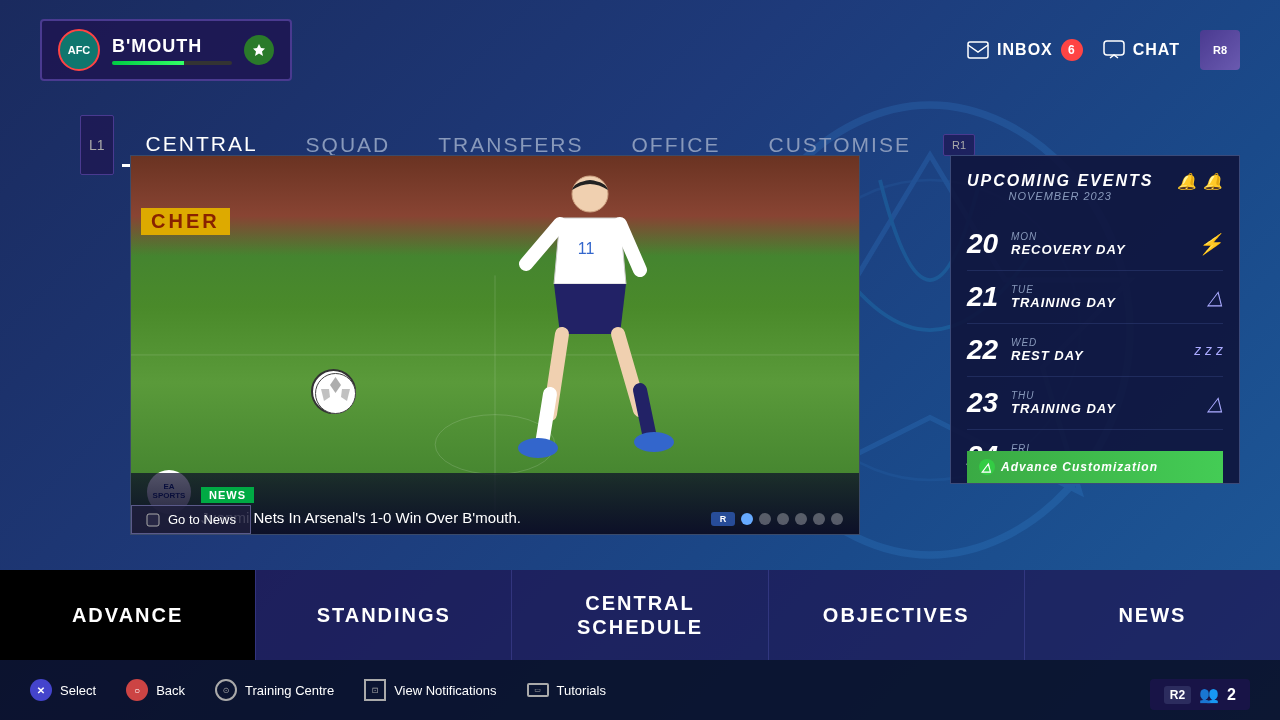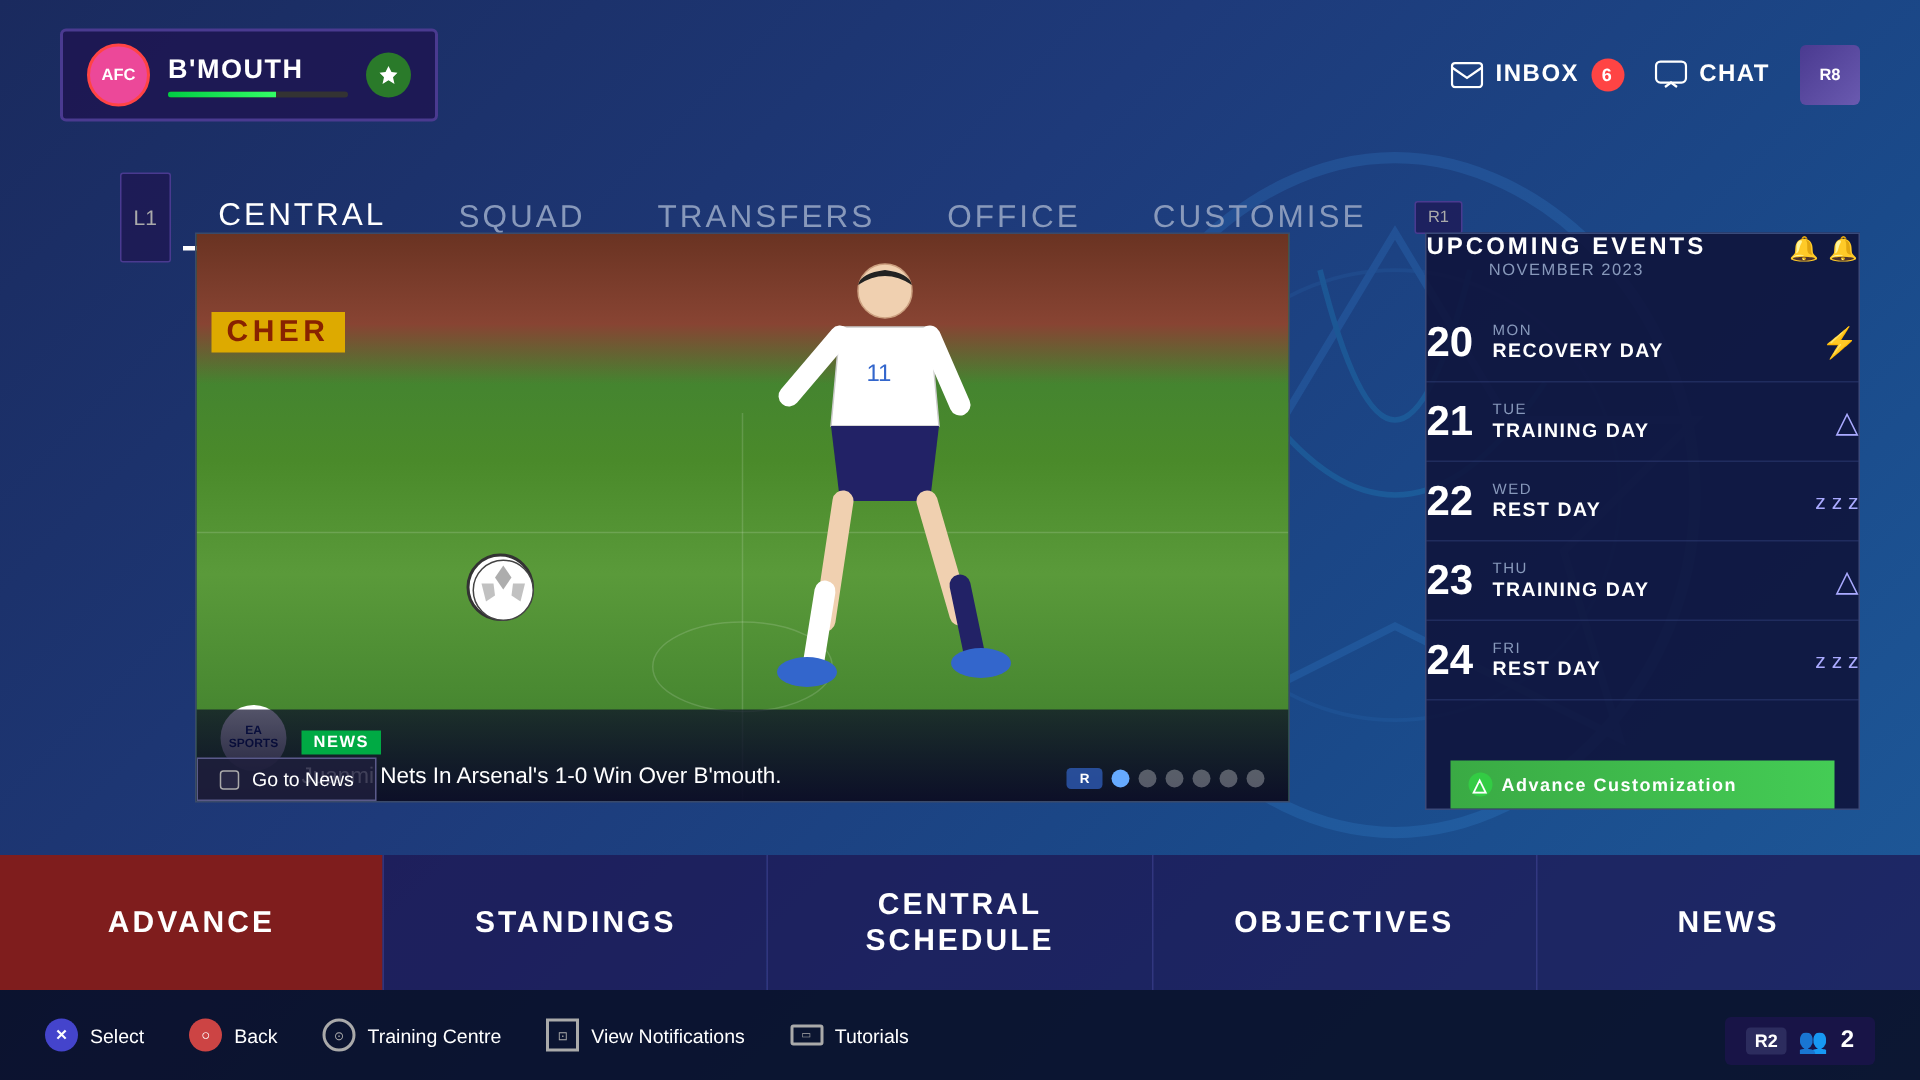--- a/index.html
+++ b/index.html
@@ -291,24 +291,26 @@
     .dot.active {
       background: #66aaff;
     }
 
     
     .events-panel {
       position: absolute;
       top: 155px;
       right: 40px;
       width: 290px;
-      height: 385px;
+      height: 329px;
       background: rgba(15, 20, 60, 0.9);
       border: 1px solid #3a4a7a;
       z-index: 10;
+      padding: 16px;
+      font-style: italic;
     }
 
     .events-header {
       display: flex;
       justify-content: space-between;
       align-items: flex-start;
       margin-bottom: 4px;
     }
 
     .events-title {
@@ -407,21 +409,21 @@
     .action-item {
       flex: 1;
       display: flex;
       align-items: center;
       justify-content: center;
       cursor: pointer;
       position: relative;
     }
 
     .action-item.active {
-      background: #7f1d1d;
+      background: #000000;
     }
 
     .action-item:not(.active) {
       background: rgba(30, 20, 80, 0.7);
     }
 
     .action-label {
       color: white;
       font-size: 20px;
       font-weight: bold;
@@ -521,21 +523,21 @@
   <path d="M20 80 L55 115 L40 165" stroke="#44aaff" stroke-width="1.5" fill="none"></path>
   <path d="M180 80 L145 115 L160 165" stroke="#44aaff" stroke-width="1.5" fill="none"></path>
   <circle cx="100" cy="100" r="60" stroke="#44aaff" stroke-width="1" fill="none" opacity="0.5"></circle>
   <path d="M80 40 Q100 120 120 40" stroke="#22ccff" stroke-width="1.5" fill="none"></path>
   <path d="M60 70 Q100 130 140 70" stroke="#22ccff" stroke-width="1.5" fill="none"></path>
 </svg>
 
 <div class="top-bar">
   <div class="team-info">
 
-    <div style="width:42px;height:42px;background:#ec4899;border-radius:50%;display:flex;align-items:center;justify-content:center;font-size:11px;color:white;font-weight:bold;border:2px solid #ff4444;">AFC</div>
+    <div style="width:42px;height:42px;background:#0f766e;border-radius:50%;display:flex;align-items:center;justify-content:center;font-size:11px;color:white;font-weight:bold;border:2px solid #ff4444;">AFC</div>
     <div>
       <div class="team-name">B'MOUTH</div>
       <div class="team-bar">
           <div class="team-bar-fill"></div>
         </div>
     </div>
     <div style="width:30px;height:30px;background:#2a7a2a;border-radius:50%;display:flex;align-items:center;justify-content:center;">
       <svg width="14" height="14" viewBox="0 0 14 14">
           <polygon points="7,1 9,5 13,5.5 10,8.5 11,13 7,10.5 3,13 4,8.5 1,5.5 5,5" fill="white"></polygon>
         </svg>

